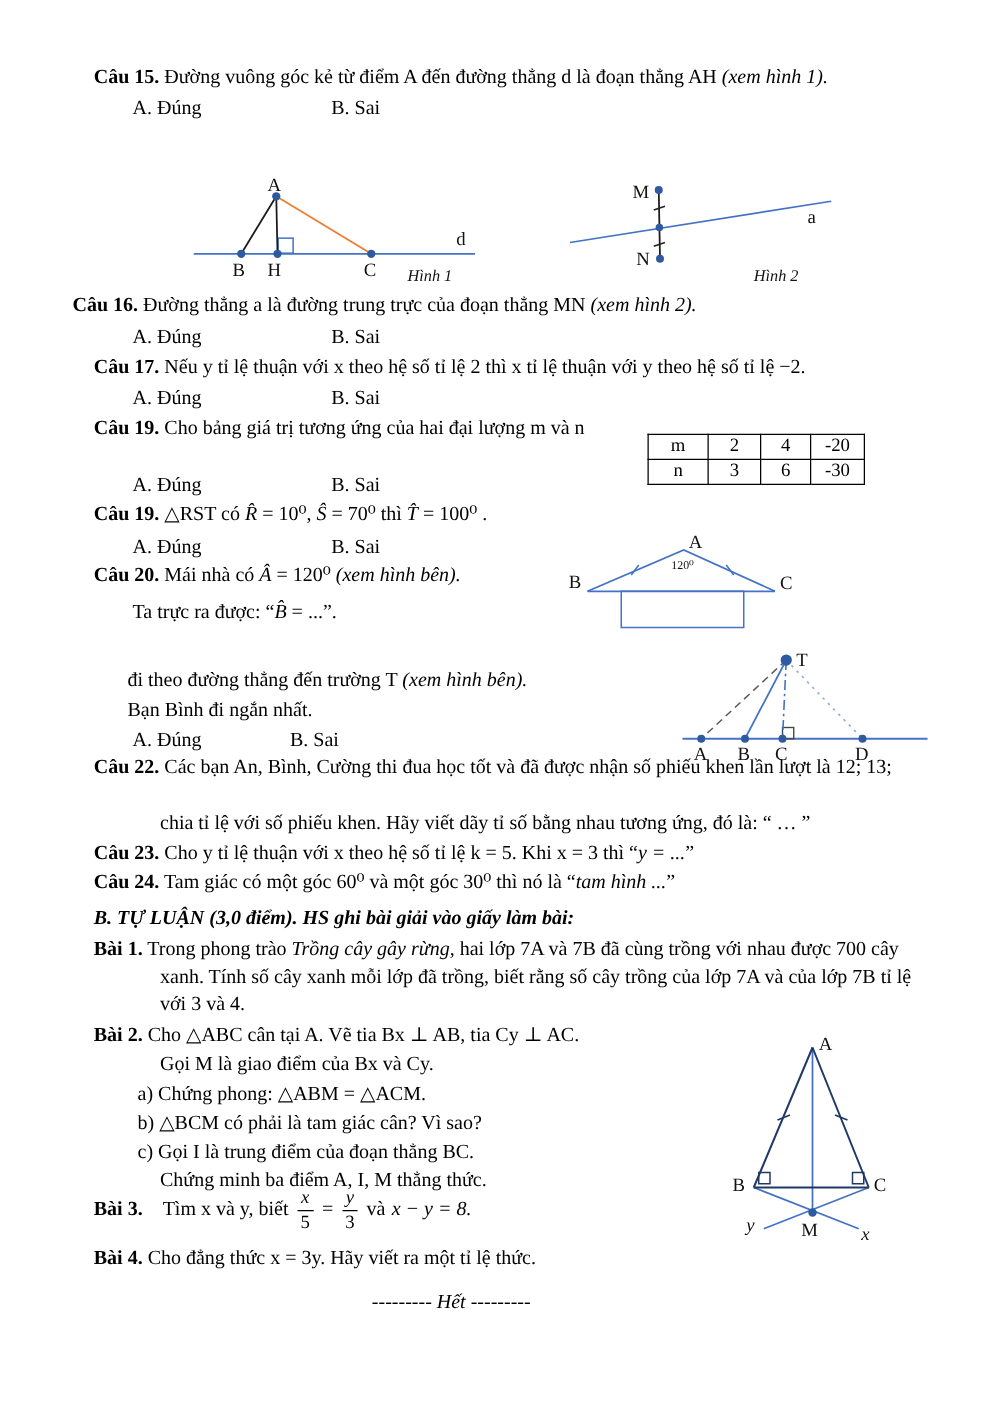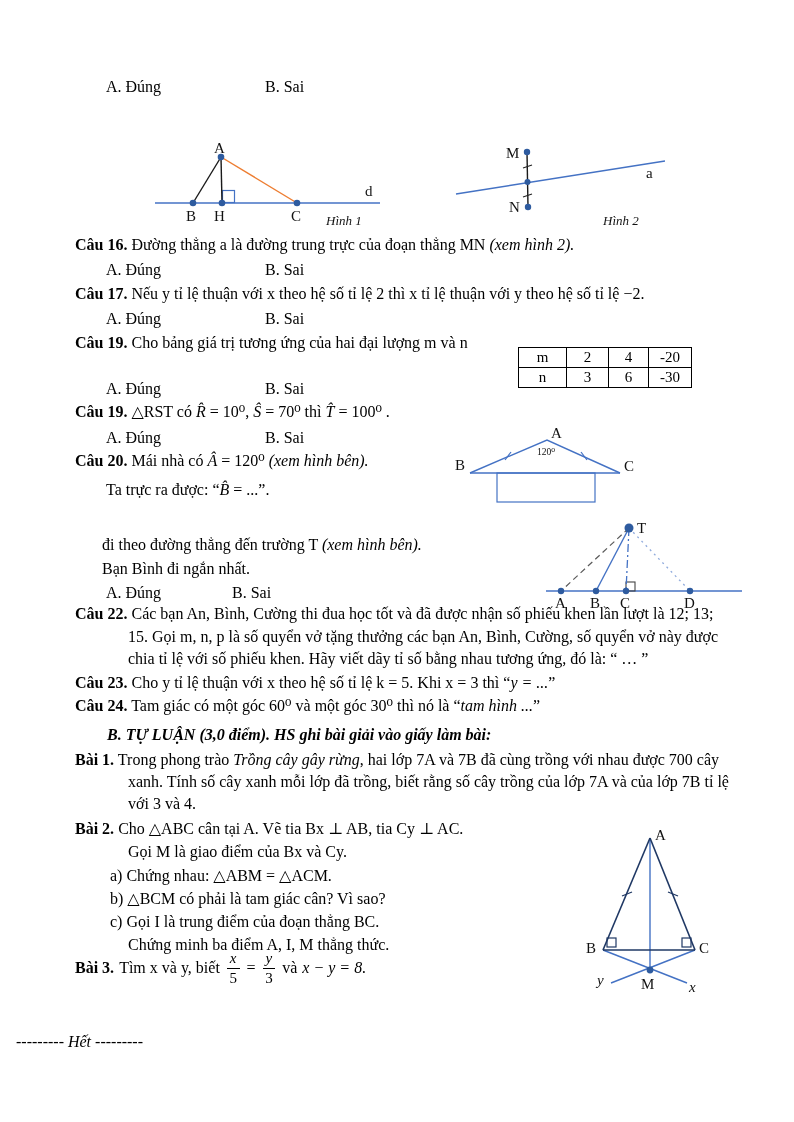--- a/index.html
+++ b/index.html
@@ -2,21 +2,21 @@
 <html><head>
 <meta charset="utf-8">
 <style>
   html,body { margin:0; padding:0; background:#fff; }
   .page { position:relative; width:794px; height:1122px; background:#ffffff;
           font-family:"Liberation Serif","DejaVu Serif",serif; font-size:16px;
           color:#000; overflow:hidden; }
   .ln { position:absolute; white-space:nowrap; line-height:20px; }
   .b  { font-weight:bold; }
   .i  { font-style:italic; }
-  .bi { font-weight:bold; font-style:italic;margin-left:32px; }
+  .bi { font-weight:bold; font-style:italic; }
   .vc { display:flex; align-items:center; }
   .frac { display:inline-block; text-align:center; font-size:15px; line-height:17px;
           margin:0 7px; vertical-align:middle; }
   .frac .num { display:block; border-bottom:1px solid #000; padding:0 3px 1px 3px; font-style:italic; }
   .frac .den { display:block; padding-top:1px; }
   svg.fig { position:absolute; overflow:visible; }
   svg text { font-size:15px; font-family:"Liberation Serif","DejaVu Serif",serif; fill:#111; }
   svg text.cap { font-style:italic; font-size:13px; }
   svg text.ang { font-size:9.5px; }
   svg text.it  { font-style:italic; }
@@ -29,27 +29,28 @@
   .rag  { fill:none; stroke:#444444; stroke-width:1.1; }
   .ranv { fill:none; stroke:#1F3864; stroke-width:1.2; }
   .tk   { stroke:#4472C4; stroke-width:1.2; }
   .tkn  { stroke:#1F3864; stroke-width:1.3; }
   .tkb  { stroke:#222222; stroke-width:1.3; }
   .dashg   { stroke:#595959; stroke-width:1.2; stroke-dasharray:6 4; }
   .dashdot { stroke:#4472C4; stroke-width:1.3; stroke-dasharray:8 3 2 3; }
   .dotl    { stroke:#8FAADC; stroke-width:1.3; stroke-dasharray:2 4; }
   table.vals { position:absolute; border-collapse:collapse; font-size:15px; text-align:center; }
   table.vals td { border:1px solid #000; height:19px; padding:0; }
-  .center { text-align:left; width:714px; left:16px; }
+  .center { text-align:center; width:714px; left:4px; }
 </style>
 </head>
 <body>
 
 <div class="page">
 
+  <div class="ln" style="left:75px;top:52px"><span class="b">Câu 15.</span><span> Đường vuông góc kẻ từ điểm A đến đường thẳng d là đoạn thẳng AH </span><span class="i">(xem hình 1).</span></div>
   <div class="ln" style="left:106px;top:77px">A. Đúng</div>
   <div class="ln" style="left:265px;top:77px">B. Sai</div>
 
   <svg class="fig" style="left:150px;top:140px" width="240" height="92" viewBox="0 0 240 92">
     <line x1="5" y1="63" x2="230" y2="63" class="blue"></line>
     <line x1="71" y1="17" x2="43" y2="63" class="blk"></line>
     <rect x="72.5" y="50.5" width="12" height="12" class="ra"></rect>
     <line x1="71" y1="17" x2="72" y2="63" class="blk"></line>
     <line x1="71" y1="17" x2="147" y2="63" class="org"></line>
     <circle cx="71" cy="17" r="3.3" class="dot"></circle>
@@ -71,21 +72,21 @@
     <line x1="73" y1="57" x2="82" y2="54" class="tkb"></line>
     <circle cx="77" cy="12" r="3.2" class="dot"></circle>
     <circle cx="78" cy="67" r="3.2" class="dot"></circle>
     <circle cx="77.5" cy="42" r="3" class="dot"></circle>
     <text x="56" y="18">M</text>
     <text x="59" y="72">N</text>
     <text x="196" y="38">a</text>
     <text x="153" y="85" class="cap">Hình 2</text>
   </svg>
 
-  <div class="ln" style="left:75px;top:235px"><span class="b">Câu 16.</span><span> Đường thẳng a là đường trung trực của đoạn thẳng MN </span><span class="i">(xem hình 2).</span></div>
+  <div class="ln" style="left:58px;top:235px"><span class="b">Câu 16.</span><span> Đường thẳng a là đường trung trực của đoạn thẳng MN </span><span class="i">(xem hình 2).</span></div>
   <div class="ln" style="left:106px;top:260px">A. Đúng</div>
   <div class="ln" style="left:265px;top:260px">B. Sai</div>
 
   <div class="ln" style="left:75px;top:284px"><span class="b">Câu 17.</span><span> Nếu y tỉ lệ thuận với x theo hệ số tỉ lệ 2 thì x tỉ lệ thuận với y theo hệ số tỉ lệ −2.</span></div>
   <div class="ln" style="left:106px;top:309px">A. Đúng</div>
   <div class="ln" style="left:265px;top:309px">B. Sai</div>
 
   <div class="ln" style="left:75px;top:333px"><span class="b">Câu 19.</span><span> Cho bảng giá trị tương ứng của hai đại lượng m và n</span></div>
   <div class="ln" style="left:106px;top:379px">A. Đúng</div>
   <div class="ln" style="left:265px;top:379px">B. Sai</div>
@@ -150,36 +151,35 @@
     <circle cx="84" cy="78" r="3.2" class="dot"></circle>
     <circle cx="148" cy="78" r="3.2" class="dot"></circle>
     <text x="95" y="20">T</text>
     <text x="13" y="95">A</text>
     <text x="48" y="95">B</text>
     <text x="78" y="95">C</text>
     <text x="142" y="95">D</text>
   </svg>
 
   <div class="ln" style="left:75px;top:604px"><span class="b">Câu 22.</span><span> Các bạn An, Bình, Cường thi đua học tốt và đã được nhận số phiếu khen lần lượt là 12; 13;</span></div>
-  <div class="ln" style="left:128px;top:627px">15. Gọi m, n, p là số quyển vở tặng thưởng các bạn An, Bình, Cường, số quyển vở này được</div>
   <div class="ln" style="left:128px;top:649px">chia tỉ lệ với số phiếu khen. Hãy viết dãy tỉ số bằng nhau tương ứng, đó là: “ … ”</div>
 
   <div class="ln" style="left:75px;top:673px"><span class="b">Câu 23.</span><span> Cho y tỉ lệ thuận với x theo hệ số tỉ lệ k = 5. Khi x = 3 thì “</span><span class="i">y = ...</span><span>”</span></div>
 
   <div class="ln" style="left:75px;top:696px"><span class="b">Câu 24.</span><span> Tam giác có một góc 60⁰ và một góc 30⁰ thì nó là “</span><span class="i">tam hình ...</span><span>”</span></div>
 
   <div class="ln bi" style="left:75px;top:725px">B. TỰ LUẬN (3,0 điểm). HS ghi bài giải vào giấy làm bài:</div>
 
   <div class="ln" style="left:75px;top:750px"><span class="b">Bài 1.</span><span> Trong phong trào </span><span class="i">Trồng cây gây rừng</span><span>, hai lớp 7A và 7B đã cùng trồng với nhau được 700 cây</span></div>
   <div class="ln" style="left:128px;top:772px">xanh. Tính số cây xanh mỗi lớp đã trồng, biết rằng số cây trồng của lớp 7A và của lớp 7B tỉ lệ</div>
   <div class="ln" style="left:128px;top:794px">với 3 và 4.</div>
 
   <div class="ln" style="left:75px;top:819px"><span class="b">Bài 2.</span><span> Cho △ABC cân tại A. Vẽ tia Bx ⊥ AB, tia Cy ⊥ AC.</span></div>
   <div class="ln" style="left:128px;top:842px">Gọi M là giao điểm của Bx và Cy.</div>
-  <div class="ln" style="left:110px;top:866px">a) Chứng nhau: △ABM = △ACM.</div>
+  <div class="ln" style="left:110px;top:866px">a) Chứng phong: △ABM = △ACM.</div>
   <div class="ln" style="left:110px;top:889px">b) △BCM có phải là tam giác cân? Vì sao?</div>
   <div class="ln" style="left:110px;top:912px">c) Gọi I là trung điểm của đoạn thẳng BC.</div>
   <div class="ln" style="left:128px;top:935px">Chứng minh ba điểm A, I, M thẳng thức.</div>
 
   <svg class="fig" style="left:583px;top:826px" width="140" height="180" viewBox="0 0 140 180">
     <line x1="67" y1="12" x2="67" y2="144" class="blue"></line>
     <line x1="20" y1="124" x2="104" y2="157" class="blue"></line>
     <line x1="112" y1="124" x2="28" y2="157" class="blue"></line>
     <line x1="67" y1="12" x2="20" y2="124" class="nv"></line>
     <line x1="67" y1="12" x2="112" y2="124" class="nv"></line>
@@ -191,31 +191,32 @@
     <circle cx="67" cy="144" r="3.4" class="dot"></circle>
     <text x="72" y="14">A</text>
     <text x="3" y="127">B</text>
     <text x="116" y="127">C</text>
     <text x="58" y="163">M</text>
     <text x="14" y="159" class="it">y</text>
     <text x="106" y="166" class="it">x</text>
   </svg>
 
   <div class="ln vc" style="left:75px;top:948px;height:40px">
-    <span class="b" style="margin-right:5px">Bài 3.</span>
+    <span class="b" style="margin-right:16px">Bài 3.</span>
     <span>Tìm x và y, biết</span>
     <span class="frac">
         <span class="num">x</span>
         <span class="den">5</span>
       </span>
     <span>=</span>
     <span class="frac">
         <span class="num">y</span>
         <span class="den">3</span>
       </span>
     <span style="margin-right:5px">và</span>
     <span class="i">x − y = 8.</span>
   </div>
 
+  <div class="ln" style="left:75px;top:997px"><span class="b">Bài 4.</span><span> Cho đẳng thức x = 3y. Hãy viết ra một tỉ lệ thức.</span></div>
 
   <div class="ln center" style="top:1032px"><span>--------- </span><span class="i">Hết</span><span> ---------</span></div>
 
 </div>
 
 </body></html>

